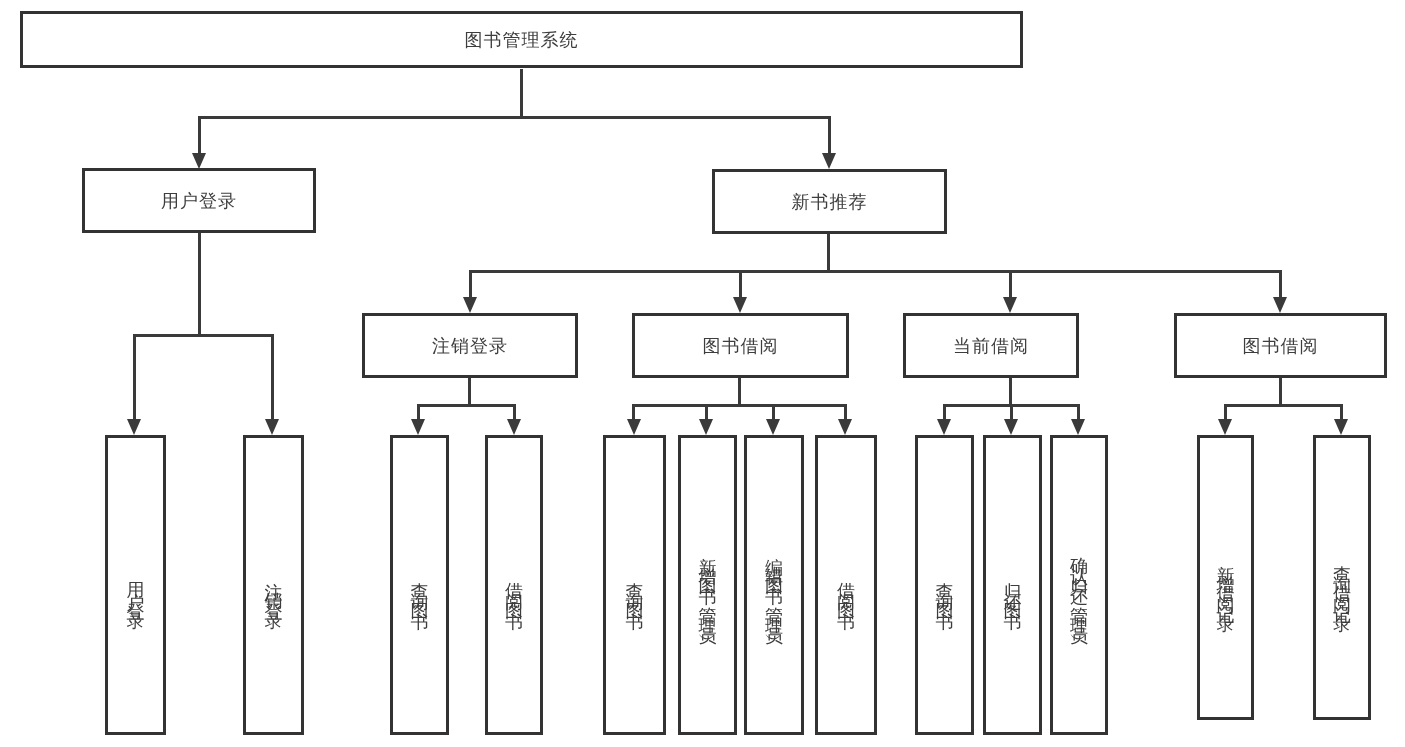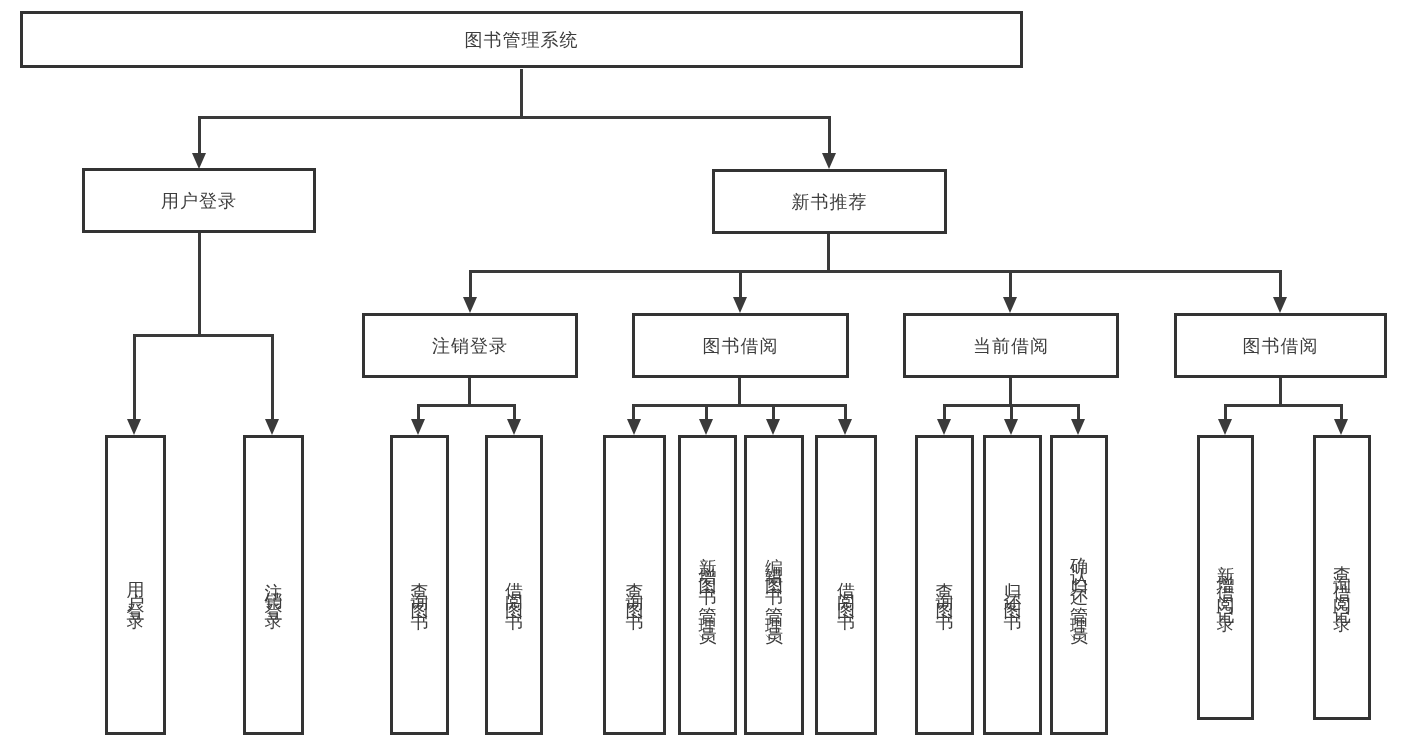--- a/index.html
+++ b/index.html
@@ -93,21 +93,21 @@
   <div class="arrow" style="left:463px; top:297px;"></div>
   <div class="vl" style="left:739px; top:270px; width:3px; height:28px;"></div>
   <div class="arrow" style="left:733px; top:297px;"></div>
   <div class="vl" style="left:1009px; top:270px; width:3px; height:28px;"></div>
   <div class="arrow" style="left:1003px; top:297px;"></div>
   <div class="vl" style="left:1279px; top:270px; width:3px; height:28px;"></div>
   <div class="arrow" style="left:1273px; top:297px;"></div>
 
   <div class="box" style="left:362px; top:313px; width:216px; height:65px;">注销登录</div>
   <div class="box" style="left:632px; top:313px; width:217px; height:65px;">图书借阅</div>
-  <div class="box" style="left:903px; top:313px; width:216px; height:65px;">当前借阅</div>
+  <div class="box" style="left:903px; top:313px; width:176px; height:65px;">当前借阅</div>
   <div class="box" style="left:1174px; top:313px; width:213px; height:65px;">图书借阅</div>
 
   <div class="vl" style="left:468px; top:377px; width:3px; height:30px;"></div>
   <div class="hl" style="left:417px; top:404px; width:99px; height:3px;"></div>
   <div class="vl" style="left:417px; top:404px; width:3px; height:16px;"></div>
   <div class="arrow" style="left:411px; top:419px;"></div>
   <div class="vl" style="left:513px; top:404px; width:3px; height:16px;"></div>
   <div class="arrow" style="left:507px; top:419px;"></div>
 
   <div class="vl" style="left:738px; top:377px; width:3px; height:30px;"></div>

